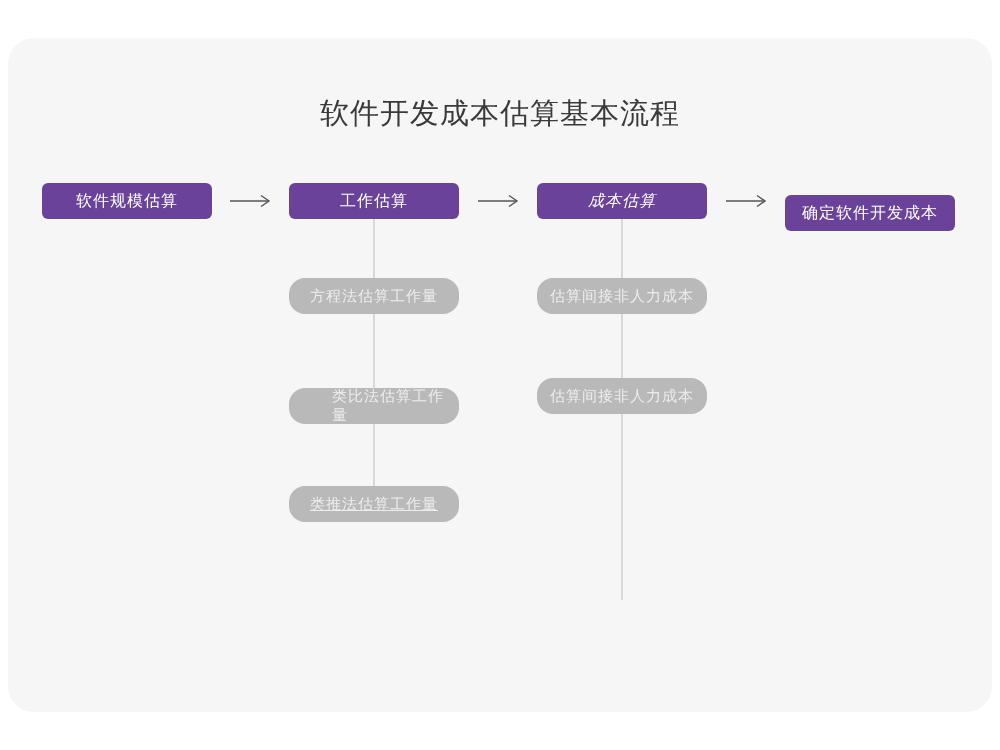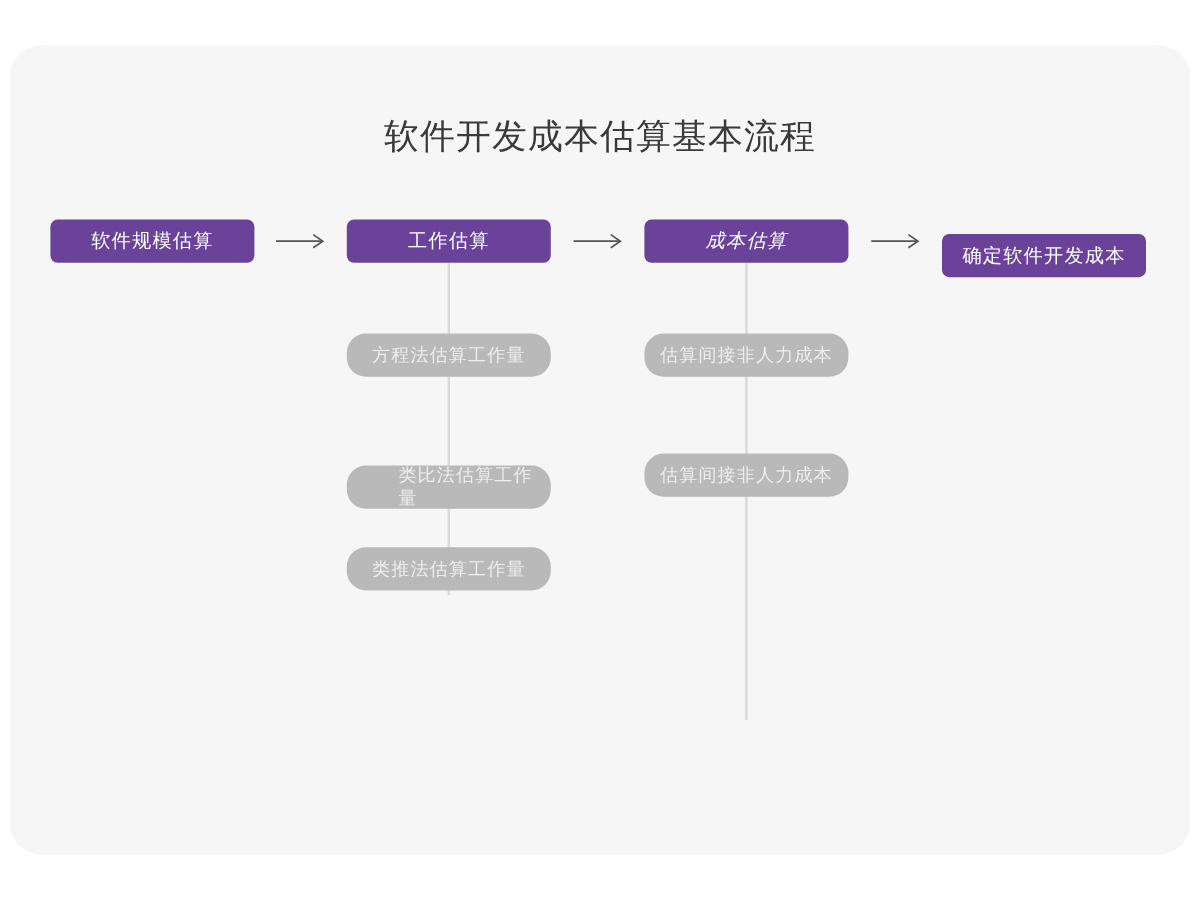--- a/index.html
+++ b/index.html
@@ -125,21 +125,21 @@
   <div class="step-box" style="left:785px;top:183px;margin-top:12px;">
     <span>确定软件开发成本</span>
   </div>
 
   <div class="sub-box" style="left:289px;top:278px;">
     <span>方程法估算工作量</span>
   </div>
   <div class="sub-box" style="left:289px;top:388px;padding-left:43px;">
     <span>类比法估算工作量</span>
   </div>
-  <div class="sub-box" style="left:289px;top:456px;">
+  <div class="sub-box" style="left:289px;top:486px;text-decoration:underline;">
     <span>类推法估算工作量</span>
   </div>
 
   <div class="sub-box" style="left:537px;top:278px;">
     <span>估算间接非人力成本</span>
   </div>
   <div class="sub-box" style="left:537px;top:378px;">
     <span>估算间接非人力成本</span>
   </div>
 

